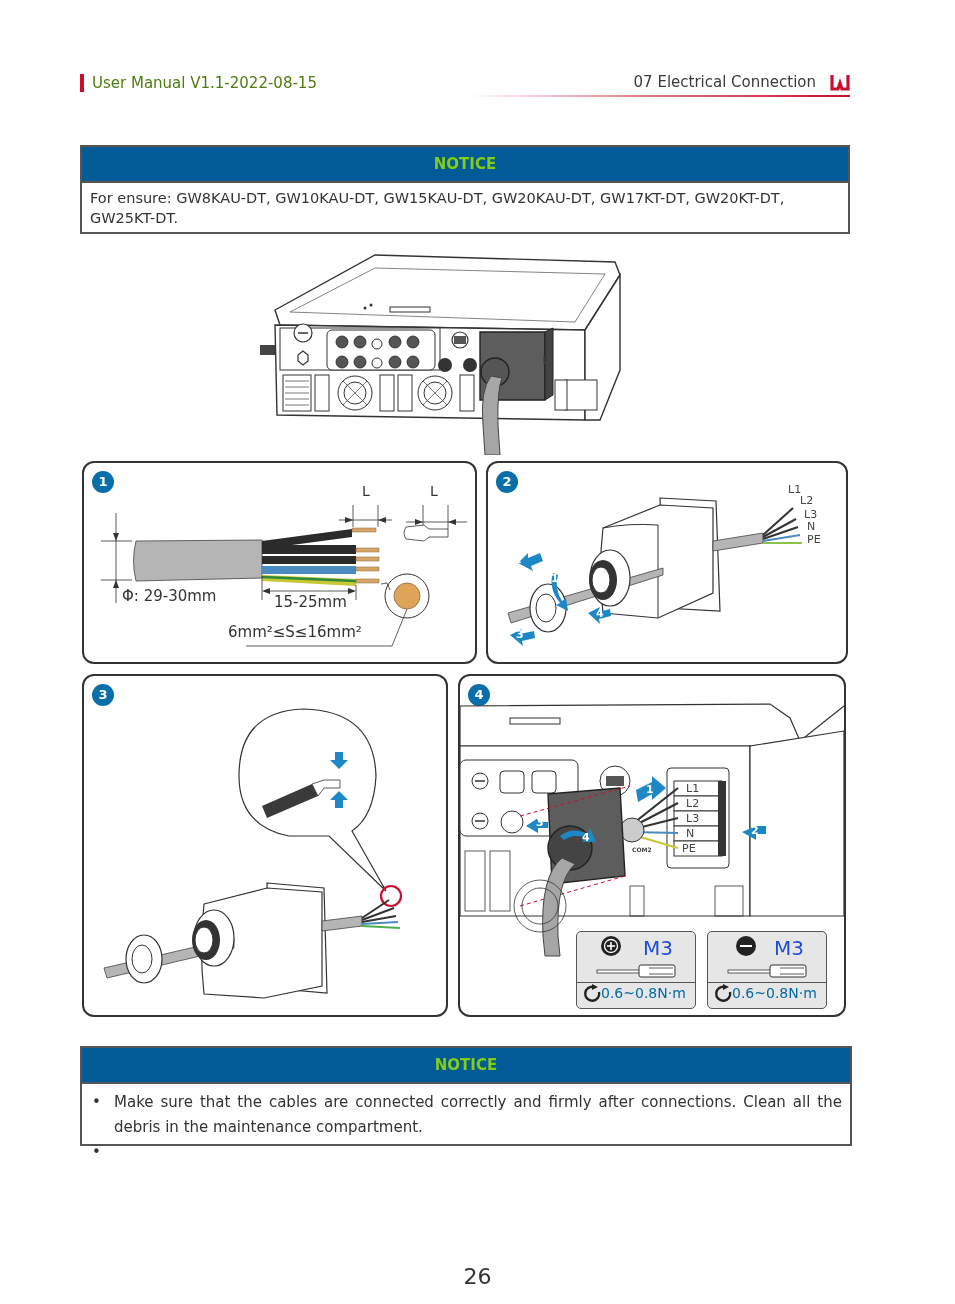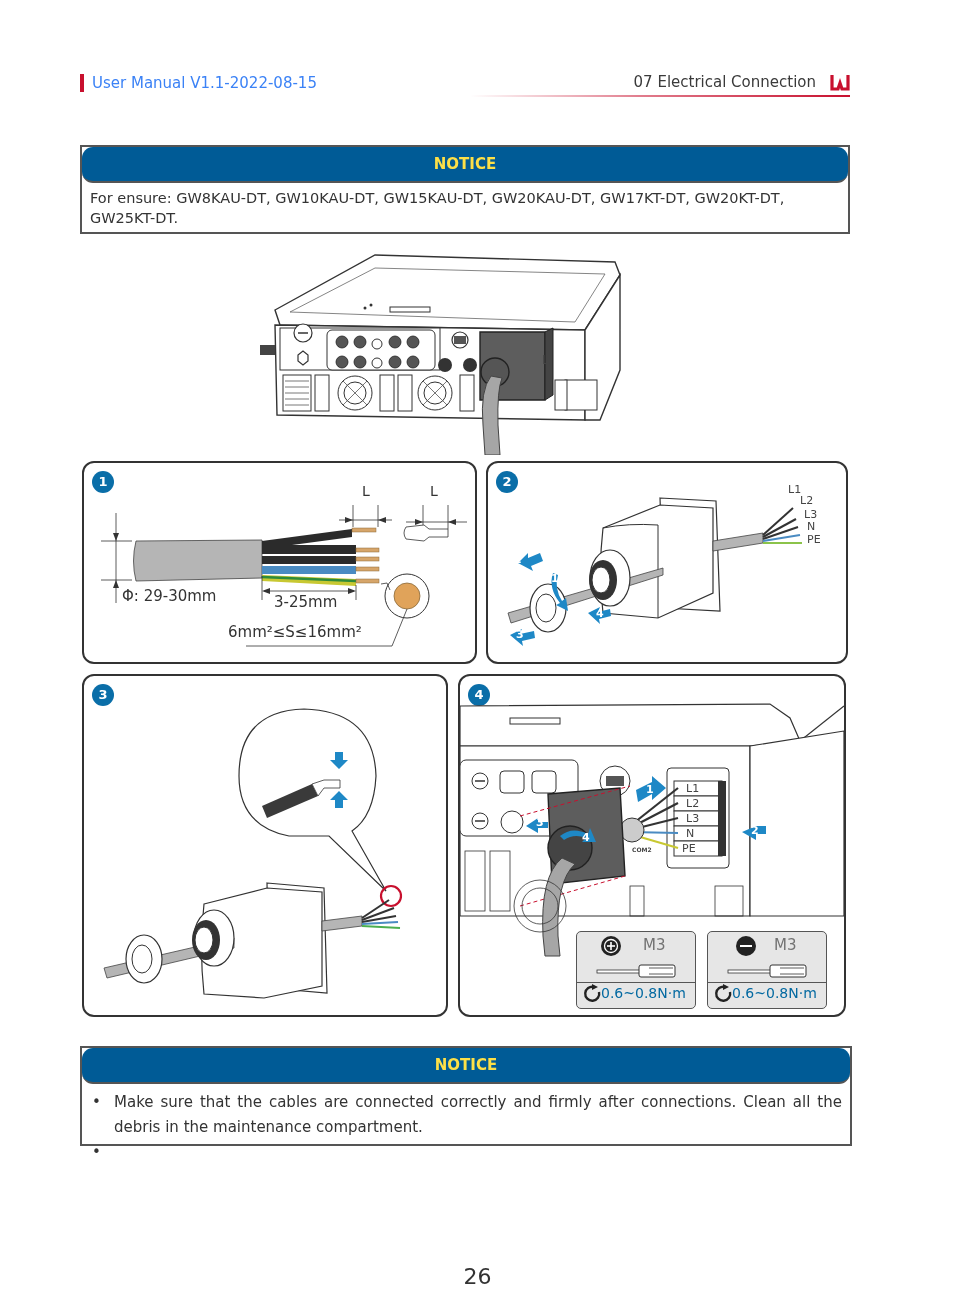--- a/index.html
+++ b/index.html
@@ -2,30 +2,30 @@
 <html><head>
 <meta charset="utf-8">
 <style>
   html, body { margin: 0; padding: 0; background: #ffffff; }
   body { width: 955px; height: 1304px; position: relative; overflow: hidden;
          font-family: "DejaVu Sans", "Liberation Sans", sans-serif; color: #333; }
 
   
   .hdr-left { position: absolute; left: 80px; top: 74px; display: flex; align-items: center; }
   .hdr-bar { width: 4px; height: 18px; background: #c8102e; margin-right: 8px; }
-  .hdr-left-text { font-size: 15px; color: #3b82f6; }
+  .hdr-left-text { font-size: 15px; color: #4d7c0f; }
   .hdr-right { position: absolute; right: 105px; top: 73px; display: flex; align-items: center; }
   .hdr-right-text { font-size: 15px; color: #3a3a3a; margin-right: 14px; }
   .hdr-rule { position: absolute; left: 470px; top: 95px; width: 380px; height: 2px;
               background: linear-gradient(to right, rgba(200,16,46,0), rgba(200,16,46,0.55) 45%, #c8102e); }
 
   
   .notice { position: absolute; left: 80px; width: 766px; border: 2px solid #555; background: #fff; }
-  .notice-head { background: #005b96; color: #fde047; text-align: center; font-weight: bold;
-                 font-size: 15px; height: 34px; line-height: 34px; border-bottom: 2px solid #555; border-radius: 11px; }
+  .notice-head { background: #005b96; color: #84cc16; text-align: center; font-weight: bold;
+                 font-size: 15px; height: 34px; line-height: 34px; border-bottom: 2px solid #555; }
   .notice1 { top: 145px; }
   .notice1 .notice-body { font-size: 14.5px; line-height: 20px; padding: 5px 8px 4px 8px; color: #333; }
   .notice2 { top: 1046px; width: 768px; }
   .notice2 ul { margin: 0; padding: 6px 8px 4px 8px; list-style: none; }
   .notice2 li { position: relative; padding-left: 24px; font-size: 15px; line-height: 25px; text-align: justify; color: #333; }
   .notice2 li .bullet { position: absolute; left: 2px; top: 0; }
 
   
   .inverter { position: absolute; left: 255px; top: 250px; width: 380px; height: 205px; }
   .panel { position: absolute; border: 2px solid #333; border-radius: 12px; background: #fff; overflow: hidden; }
@@ -33,21 +33,21 @@
   .p2 { left: 486px; top: 461px; width: 358px; height: 199px; }
   .p3 { left: 82px; top: 674px; width: 362px; height: 339px; }
   .p4 { left: 458px; top: 674px; width: 384px; height: 339px; }
   .step { position: absolute; left: 8px; top: 8px; width: 22px; height: 22px; border-radius: 50%;
           background: #0a6ea8; color: #fff; font-weight: bold; font-size: 13px; text-align: center; line-height: 22px; }
   .lbl { position: absolute; font-size: 14px; color: #333; white-space: nowrap; }
   .lbl-s { position: absolute; font-size: 11px; color: #444; white-space: nowrap; }
   svg { position: absolute; left: 0; top: 0; }
 
   .tool { position: absolute; border: 1.5px solid #555; border-radius: 5px; background: #e6e6e6; width: 118px; height: 76px; }
-  .tool .m3 { position: absolute; left: 66px; top: 4px; font-size: 15px; color: #737373; }
+  .tool .m3 { position: absolute; left: 66px; top: 4px; font-size: 20px; color: #1d4ed8; }
   .tool .sep { position: absolute; left: 0; right: 0; top: 50px; border-top: 1.5px solid #555; }
   .tool .torque { position: absolute; left: 24px; top: 53px; font-size: 14px; color: #0369a1; }
 
   .pagenum { position: absolute; left: 0; width: 955px; top: 1264px; text-align: center; font-size: 22px; color: #333; }
 </style>
 </head>
 <body>
 
 <div class="hdr-left">
   <div class="hdr-bar"></div>
@@ -183,21 +183,21 @@
       <path d="M264 125 L272 128 L264 131 Z" fill="#333"></path>
 
     <circle cx="323" cy="133" r="22" fill="#fff" stroke="#333" stroke-width="1"></circle>
     <circle cx="323" cy="133" r="13" fill="#e0a35a" stroke="#8a6a3a" stroke-width="0.8"></circle>
     <path d="M297 121 L303 120 L306 127" fill="none" stroke="#333" stroke-width="0.8"></path>
     <path d="M323 146 L308 183 L162 183" fill="none" stroke="#333" stroke-width="0.8"></path>
   </svg>
   <span class="lbl" style="left:278px;top:20px">L</span>
   <span class="lbl" style="left:346px;top:20px">L</span>
   <span class="lbl" style="left:38px;top:124px;font-size:15px">Φ: 29-30mm</span>
-  <span class="lbl" style="left:190px;top:130px;font-size:15px">3-25mm</span>
+  <span class="lbl" style="left:190px;top:130px;font-size:15px">15-25mm</span>
   <span class="lbl" style="left:144px;top:160px;font-size:15px">6mm²≤S≤16mm²</span>
 </div>
 
 <div class="panel p2">
   <div class="step">2</div>
   <svg width="358" height="199" viewBox="0 0 358 199">
 
     <path d="M172 35 L228 38 L232 148 L176 145 Z" fill="#fff" stroke="#333" stroke-width="1.2"></path>
 
     <path d="M115 65 L172 42 L225 45 L225 130 L170 155 L115 150 Q110 108 115 65 Z" fill="#fff" stroke="#333" stroke-width="1.2"></path>

